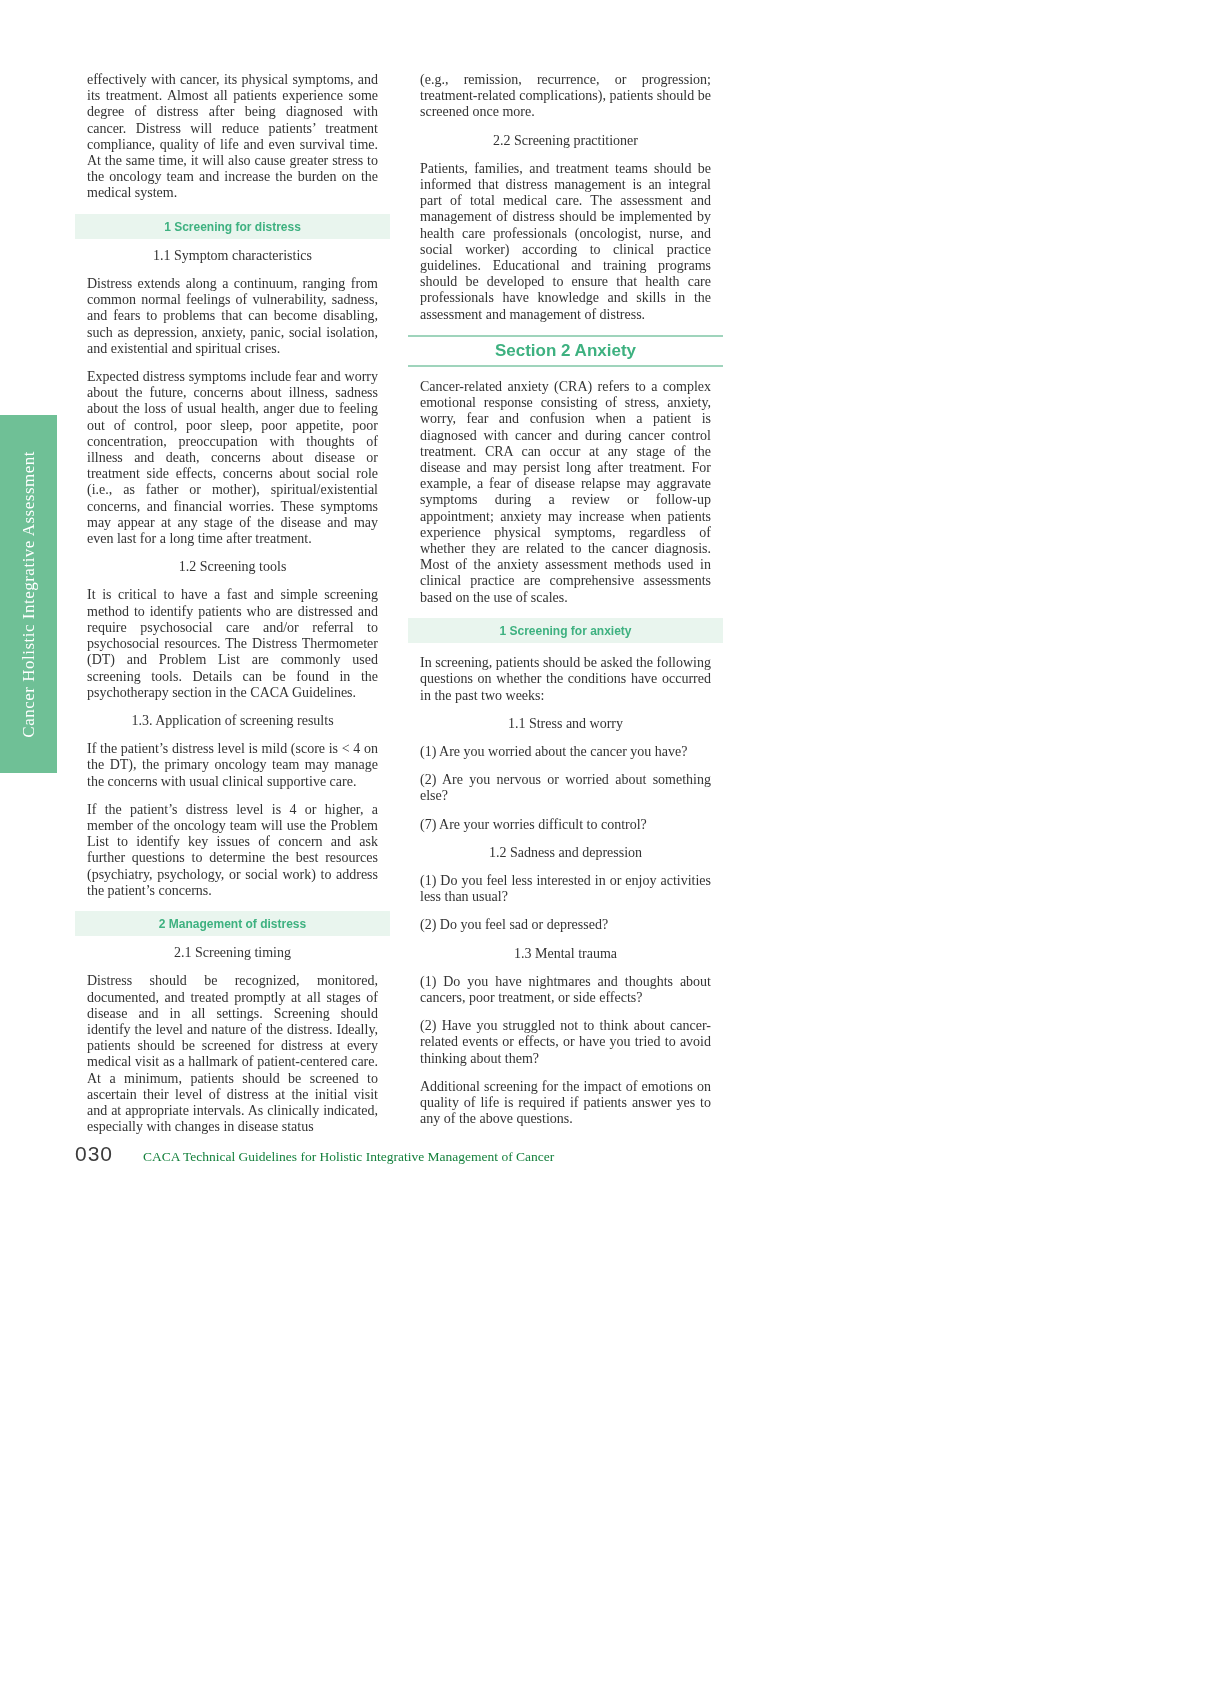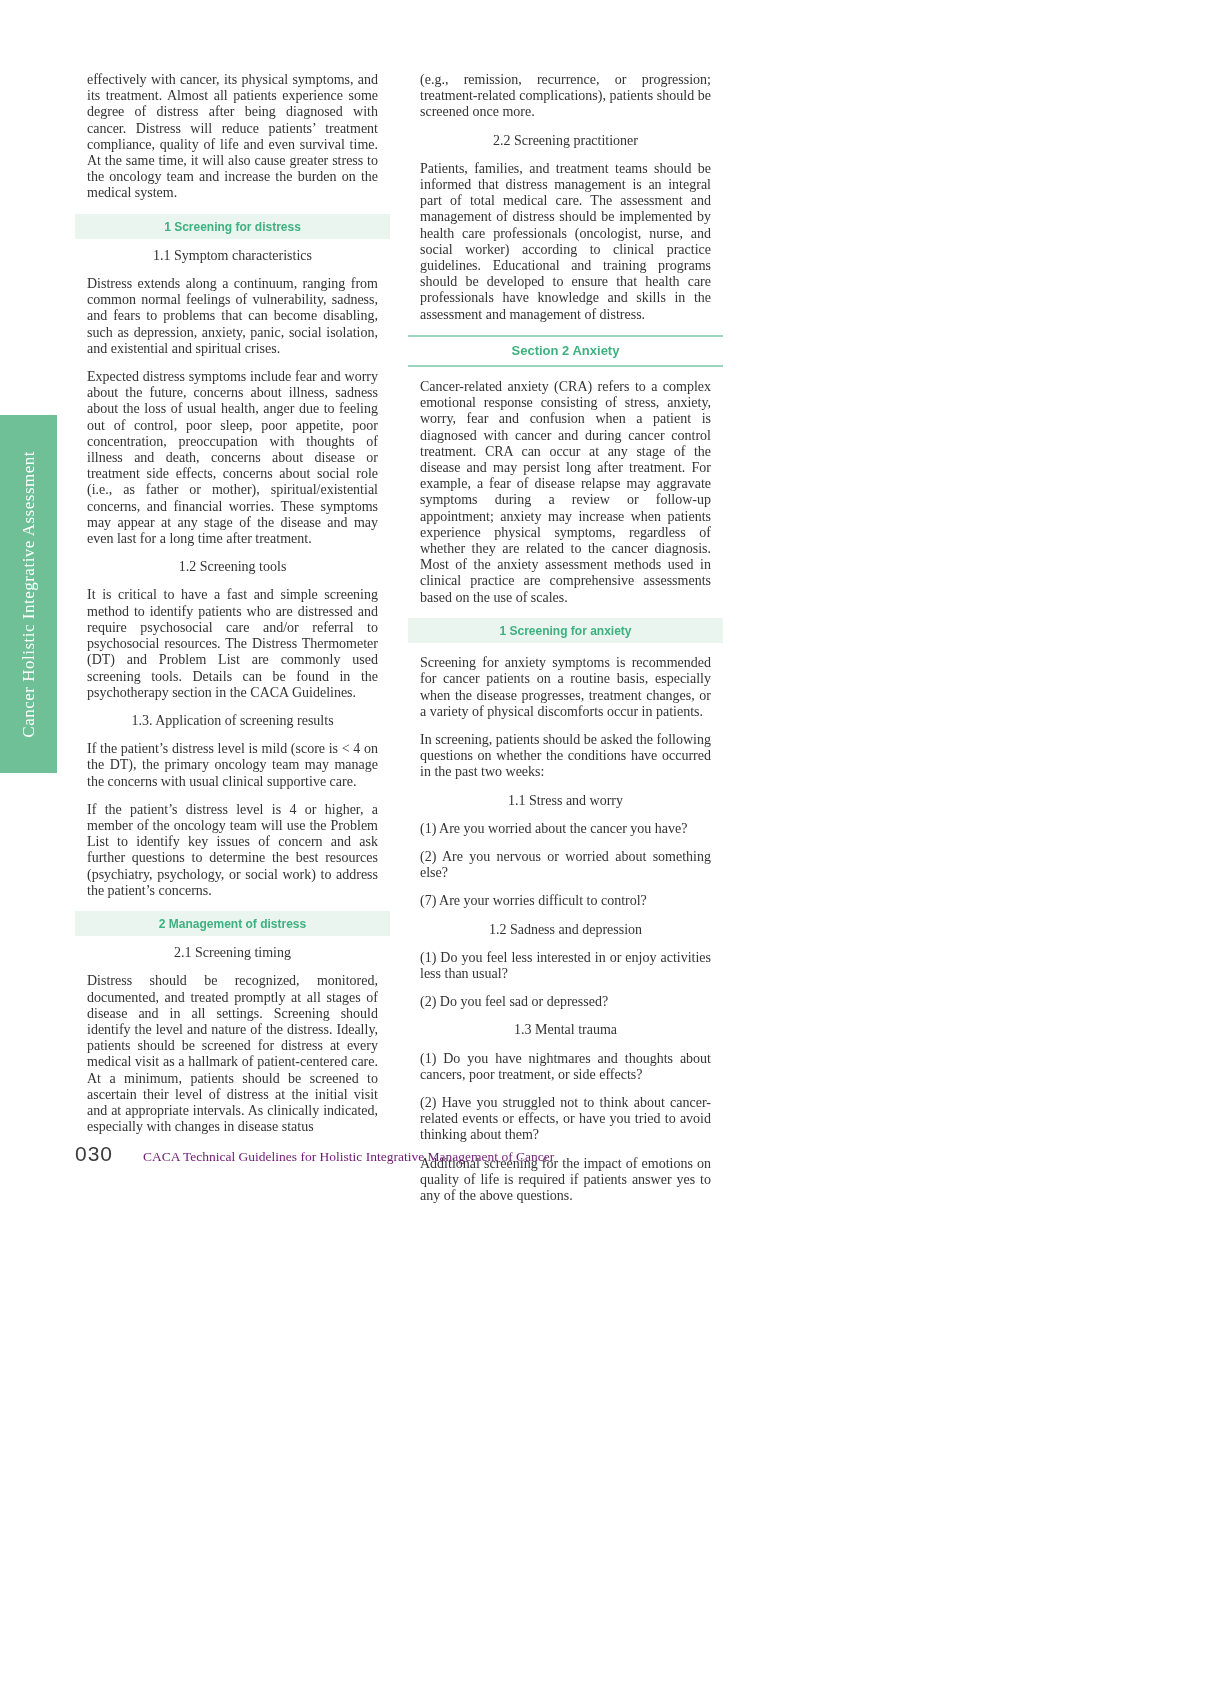--- a/index.html
+++ b/index.html
@@ -35,32 +35,32 @@
   .para{margin:12px;}
   .subhead{margin:9px 0 8px 0;text-align:center;}
   .barhead{
     background:var(--bar-bg);color:var(--accent);
     font-family:"Liberation Sans", sans-serif;font-weight:bold;
     font-size:12px;text-align:center;padding:5px 0 4px 0;margin:7px 0 9px 0;
   }
   .sectionhead{
     border-top:2px solid var(--rule);border-bottom:2px solid var(--rule);
     color:var(--accent);font-family:"Liberation Sans", sans-serif;
-    font-weight:bold;font-size:13px;text-align:center;
+    font-weight:bold;font-size:17px;text-align:center;
     padding:6px 0;margin:9px 0 10px 0;
   }
   .footer{
     position:absolute;left:75px;top:1142px;
     display:flex;align-items:baseline;gap:30px;
   }
   .footer .num{
     font-family:"Liberation Sans", sans-serif;font-size:21px;color:#3c3c3c;
     letter-spacing:1px;
   }
-  .footer .title{font-size:13.5px;color:#701a75;}
+  .footer .title{font-size:13.5px;color:#15803d;}
 </style>
 </head>
 <body>
 
 <div class="side-tab">
   <span>Cancer Holistic Integrative Assessment</span>
 </div>
 
 <div class="content">
   <div class="col" id="col-left">
@@ -78,21 +78,20 @@
       <div class="subhead">2.1 Screening timing</div>
       <div class="para">Distress should be recognized, monitored, documented, and treated promptly at all stages of disease and in all settings. Screening should identify the level and nature of the distress. Ideally, patients should be screened for distress at every medical visit as a hallmark of patient-centered care. At a minimum, patients should be screened to ascertain their level of distress at the initial visit and at appropriate intervals. As clinically indicated, especially with changes in disease status</div>
     </div>
   <div class="col" id="col-right">
       <div class="para">(e.g., remission, recurrence, or progression; treatment-related complications), patients should be screened once more.</div>
       <div class="subhead">2.2 Screening practitioner</div>
       <div class="para">Patients, families, and treatment teams should be informed that distress management is an integral part of total medical care. The assessment and management of distress should be implemented by health care professionals (oncologist, nurse, and social worker) according to clinical practice guidelines. Educational and training programs should be developed to ensure that health care professionals have knowledge and skills in the assessment and management of distress.</div>
       <div class="sectionhead">Section 2 Anxiety</div>
       <div class="para">Cancer-related anxiety (CRA) refers to a complex emotional response consisting of stress, anxiety, worry, fear and confusion when a patient is diagnosed with cancer and during cancer control treatment. CRA can occur at any stage of the disease and may persist long after treatment. For example, a fear of disease relapse may aggravate symptoms during a review or follow-up appointment; anxiety may increase when patients experience physical symptoms, regardless of whether they are related to the cancer diagnosis. Most of the anxiety assessment methods used in clinical practice are comprehensive assessments based on the use of scales.</div>
       <div class="barhead">1 Screening for anxiety</div>
-      <div class="para">Screening for anxiety symptoms is recommended for cancer patients on a routine basis, especially when the disease progresses, treatment changes, or a variety of physical discomforts occur in patients.</div>
       <div class="para">In screening, patients should be asked the following questions on whether the conditions have occurred in the past two weeks:</div>
       <div class="subhead">1.1 Stress and worry</div>
       <div class="para">(1) Are you worried about the cancer you have?</div>
       <div class="para">(2) Are you nervous or worried about something else?</div>
       <div class="para">(7) Are your worries difficult to control?</div>
       <div class="subhead">1.2 Sadness and depression</div>
       <div class="para">(1) Do you feel less interested in or enjoy activities less than usual?</div>
       <div class="para">(2) Do you feel sad or depressed?</div>
       <div class="subhead">1.3 Mental trauma</div>
       <div class="para">(1) Do you have nightmares and thoughts about cancers, poor treatment, or side effects?</div>

